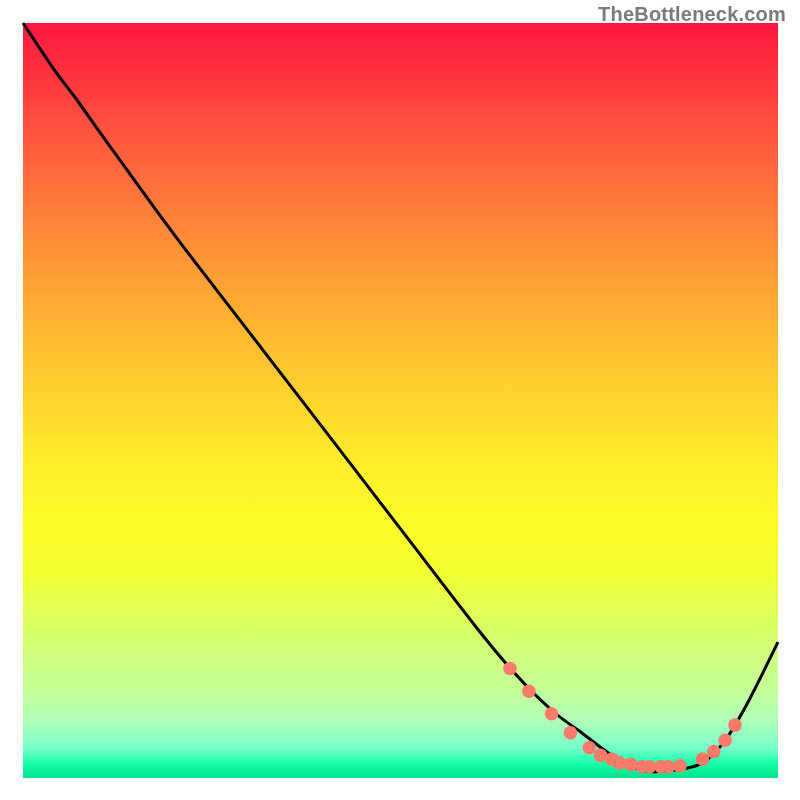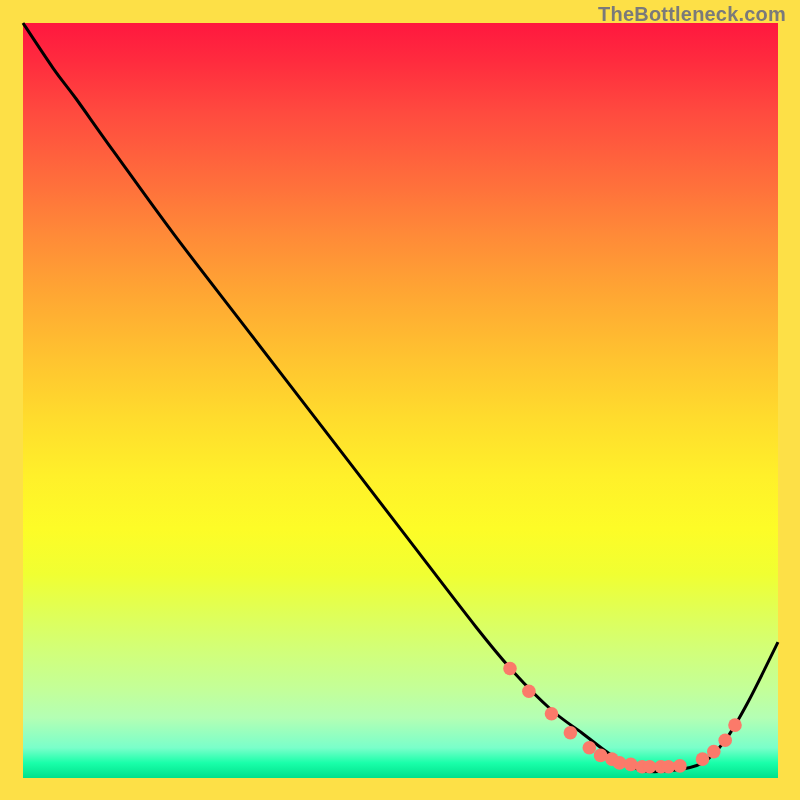--- a/index.html
+++ b/index.html
@@ -7,21 +7,21 @@
     padding: 0;
     width: 800px;
     height: 800px;
     background: #000;
     overflow: hidden;
   }
   .stage {
     position: relative;
     width: 800px;
     height: 800px;
-    background: #fde047;
+    background: #ffffff;
   }
   .plot {
     position: absolute;
     left: 23px;
     top: 23px;
     width: 755px;
     height: 755px;
     background: linear-gradient(to bottom,
       #ff183f 0%,
       #ff2b3e 5%,

